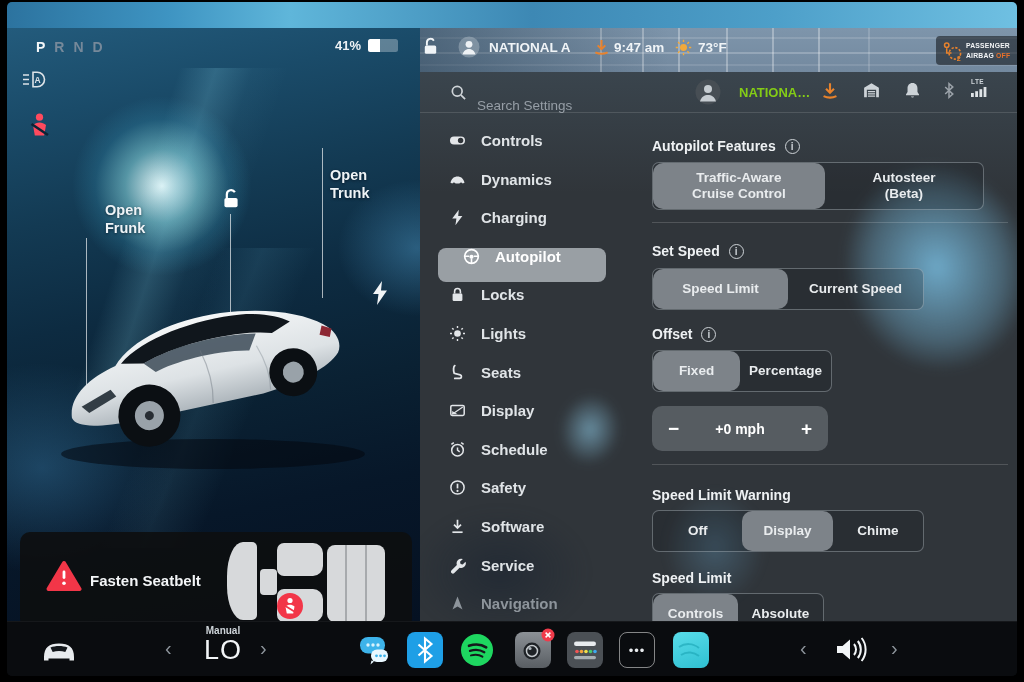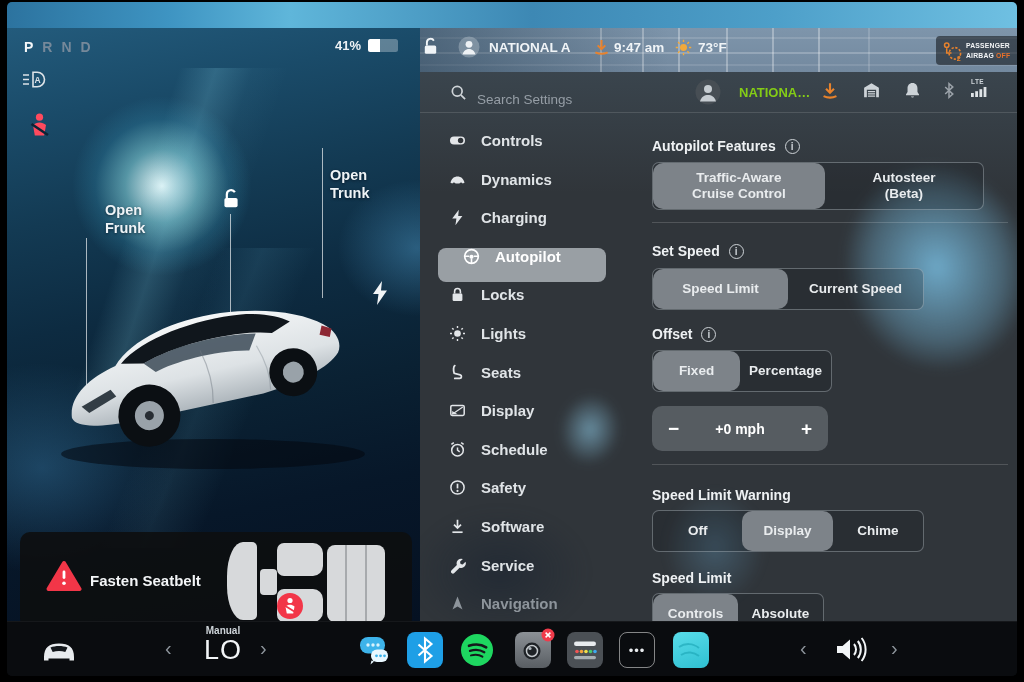--- a/index.html
+++ b/index.html
@@ -213,21 +213,21 @@
             <circle cx="14" cy="14" r="13" fill="#f23648"></circle>
             <circle cx="14" cy="8.5" r="2.6" fill="#fff"></circle>
             <path d="M9.5 14.5 c2.7-2.4 6.3-2.4 9 0 l-1.3 7 h-6.4 Z" fill="#fff"></path>
             <line x1="8.5" y1="13.5" x2="20" y2="20.5" stroke="#f23648" stroke-width="1.8"></line>
           </svg>
         </div>
       </div>
     </div>
   </div>
 
-  <div class="abs" style="left:17px;top:36px">
+  <div class="abs" style="left:29px;top:36px">
     <span class="gear active">P</span><span class="gear">R</span><span class="gear">N</span><span class="gear">D</span>
   </div>
   <div id="battery-wrap" class="abs">
     <span id="battery-pct">41%</span>
     <div id="battery-shell">
         <div id="battery-fill"></div>
       </div>
   </div>
 
   <div id="map-strip" class="abs">
@@ -306,21 +306,21 @@
     <div class="refl refl-c"></div>
     <div class="refl refl-d"></div>
 
     <div id="search-row">
       <div class="abs" style="left:30px;top:12px">
         <svg width="17" height="17" viewBox="0 0 16 16">
           <circle cx="6.8" cy="6.8" r="4.6" fill="none" stroke="#cfd4d8" stroke-width="1.6"></circle>
           <line x1="10.4" y1="10.4" x2="14.2" y2="14.2" stroke="#cfd4d8" stroke-width="1.6"></line>
         </svg>
       </div>
-      <span class="ph abs" style="left:57px;top:20px">Search Settings</span>
+      <span class="ph abs" style="left:57px;top:26px">Search Settings</span>
     </div>
     <div class="abs" style="left:275px;top:7px;display:flex;align-items:center;gap:10px">
       <svg width="26" height="26" viewBox="0 0 26 26">
         <circle cx="13" cy="13" r="12.5" fill="#474e54"></circle>
         <circle cx="13" cy="10" r="4" fill="#c6ccd1"></circle>
         <path d="M5 22.5 c1.2-4.6 4.7-6.4 8-6.4 s6.8 1.8 8 6.4" fill="#c6ccd1"></path>
       </svg>
       <span id="hdr-name">NATIONA…</span>
     </div>
     <div class="abs" style="left:400px;top:9px">

